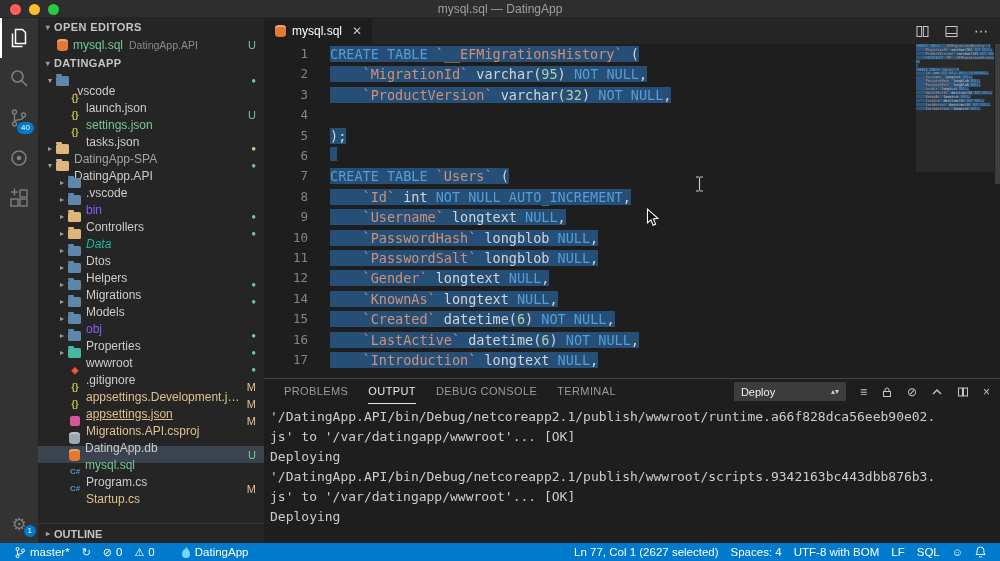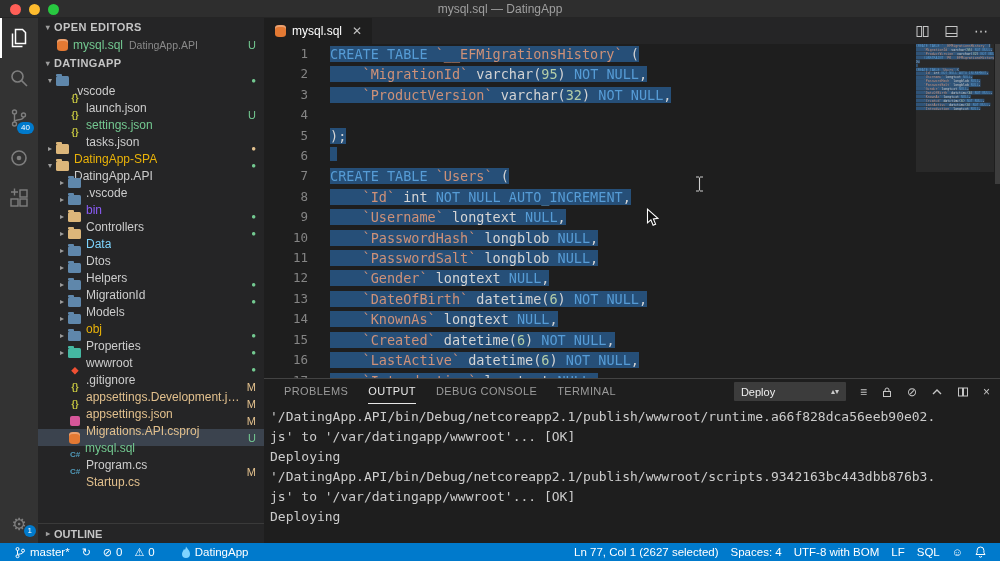--- a/index.html
+++ b/index.html
@@ -192,21 +192,21 @@
         </div>
         <div class="tree-row" style="padding-left: 18px;">
           <span class="twisty"></span>
           <span class="file-glyph" style="color: rgb(203, 203, 65);">{}</span>
           <span class="tree-label" style="color: rgb(204, 204, 204);">tasks.json</span>
           <span class="tree-spacer"></span>
         </div>
         <div class="tree-row" style="padding-left: 6px;">
           <span class="twisty">▸</span>
           <span class="folder-icon" style="background: rgb(220, 182, 122);"></span>
-          <span class="tree-label" style="color: #eab308;">DatingApp-SPA</span>
+          <span class="tree-label" style="color: #a3a3a3;">DatingApp-SPA</span>
           <span class="tree-spacer"></span>
           <span class="dot" style="color: rgb(226, 192, 141);">●</span>
         </div>
         <div class="tree-row" style="padding-left: 6px;">
           <span class="twisty">▾</span>
           <span class="folder-icon" style="background: rgb(220, 182, 122);"></span>
           <span class="tree-label" style="color: rgb(204, 204, 204);">DatingApp.API</span>
           <span class="tree-spacer"></span>
           <span class="dot" style="color: rgb(115, 201, 145);">●</span>
         </div>
@@ -225,54 +225,54 @@
         <div class="tree-row" style="padding-left: 18px;">
           <span class="twisty">▸</span>
           <span class="folder-icon" style="background: rgb(220, 182, 122);"></span>
           <span class="tree-label" style="color: rgb(204, 204, 204);">Controllers</span>
           <span class="tree-spacer"></span>
           <span class="dot" style="color: rgb(115, 201, 145);">●</span>
         </div>
         <div class="tree-row" style="padding-left: 18px;">
           <span class="twisty">▸</span>
           <span class="folder-icon" style="background: rgb(220, 182, 122);"></span>
-          <span class="tree-label" style="color: #7dd3fc;">Data</span>
+          <span class="tree-label" style="color: #14b8a6; font-style: italic;">Data</span>
           <span class="tree-spacer"></span>
           <span class="dot" style="color: rgb(115, 201, 145);">●</span>
         </div>
         <div class="tree-row" style="padding-left: 18px;">
           <span class="twisty">▸</span>
           <span class="folder-icon" style="background: rgb(95, 135, 171);"></span>
           <span class="tree-label" style="color: rgb(204, 204, 204);">Dtos</span>
           <span class="tree-spacer"></span>
         </div>
         <div class="tree-row" style="padding-left: 18px;">
           <span class="twisty">▸</span>
           <span class="folder-icon" style="background: rgb(95, 135, 171);"></span>
           <span class="tree-label" style="color: rgb(204, 204, 204);">Helpers</span>
           <span class="tree-spacer"></span>
         </div>
         <div class="tree-row" style="padding-left: 18px;">
           <span class="twisty">▸</span>
           <span class="folder-icon" style="background: rgb(95, 135, 171);"></span>
-          <span class="tree-label" style="color: rgb(204, 204, 204);">MigrationId</span>
+          <span class="tree-label" style="color: rgb(204, 204, 204);">Migrations</span>
           <span class="tree-spacer"></span>
           <span class="dot" style="color: rgb(115, 201, 145);">●</span>
         </div>
         <div class="tree-row" style="padding-left: 18px;">
           <span class="twisty">▸</span>
           <span class="folder-icon" style="background: rgb(95, 135, 171);"></span>
           <span class="tree-label" style="color: rgb(204, 204, 204);">Models</span>
           <span class="tree-spacer"></span>
           <span class="dot" style="color: rgb(115, 201, 145);">●</span>
         </div>
         <div class="tree-row" style="padding-left: 18px;">
           <span class="twisty">▸</span>
           <span class="folder-icon" style="background: rgb(95, 135, 171);"></span>
-          <span class="tree-label" style="color: #eab308;">obj</span>
+          <span class="tree-label" style="color: #8b5cf6;">obj</span>
           <span class="tree-spacer"></span>
         </div>
         <div class="tree-row" style="padding-left: 18px;">
           <span class="twisty">▸</span>
           <span class="folder-icon" style="background: rgb(95, 135, 171);"></span>
           <span class="tree-label" style="color: rgb(204, 204, 204); text-align: right;">Properties</span>
           <span class="tree-spacer"></span>
           <span class="dot" style="color: rgb(115, 201, 145);">●</span>
         </div>
         <div class="tree-row" style="padding-left: 18px;">
@@ -292,30 +292,36 @@
         <div class="tree-row" style="padding-left: 18px;">
           <span class="twisty"></span>
           <span class="file-glyph" style="color: rgb(203, 203, 65);">{}</span>
           <span class="tree-label" style="color: rgb(226, 192, 141);">appsettings.Development.json</span>
           <span class="tree-spacer"></span>
           <span class="badge-letter" style="color: rgb(226, 192, 141);">M</span>
         </div>
         <div class="tree-row" style="padding-left: 18px;">
           <span class="twisty"></span>
           <span class="file-glyph" style="color: rgb(203, 203, 65);">{}</span>
-          <span class="tree-label" style="color: rgb(226, 192, 141);">appsettings.json</span>
+          <span class="tree-label" style="color: rgb(226, 192, 141); text-decoration: underline;">appsettings.json</span>
           <span class="tree-spacer"></span>
           <span class="badge-letter" style="color: rgb(226, 192, 141);">M</span>
         </div>
         <div class="tree-row" style="padding-left: 18px;">
           <span class="twisty"></span>
           <span class="sq-icon" style="background: rgb(214, 86, 154);"></span>
           <span class="tree-label" style="color: rgb(226, 192, 141);">Migrations.API.csproj</span>
           <span class="tree-spacer"></span>
           <span class="badge-letter" style="color: rgb(226, 192, 141);">M</span>
+        </div>
+        <div class="tree-row" style="padding-left: 18px;">
+          <span class="twisty"></span>
+          <span class="cyl" style="background: rgb(154, 167, 176);"></span>
+          <span class="tree-label" style="color: rgb(204, 204, 204);">DatingApp.db</span>
+          <span class="tree-spacer"></span>
         </div>
         <div class="tree-row selected" style="padding-left: 18px;">
           <span class="twisty"></span>
           <span class="cyl" style="background: rgb(227, 121, 51);"></span>
           <span class="tree-label" style="color: rgb(115, 201, 145);">mysql.sql</span>
           <span class="tree-spacer"></span>
           <span class="badge-letter" style="color: rgb(115, 201, 145);">U</span>
         </div>
         <div class="tree-row" style="padding-left: 18px;">
           <span class="twisty"></span>
@@ -369,21 +375,20 @@
           <div class="code-line"><span class="ln">3</span><span class="code"><span class="sel"><span class="t-p">    </span><span class="t-s">`ProductVersion`</span><span class="t-p"> varchar(</span><span class="t-n">32</span><span class="t-p">) </span><span class="t-k">NOT NULL</span><span class="t-p">,</span></span></span></div>
           <div class="code-line"><span class="ln">4</span></div>
           <div class="code-line"><span class="ln">5</span><span class="code"><span class="sel"><span class="t-p">);</span></span></span></div>
           <div class="code-line"><span class="ln">6</span><span class="code"><span class="sel-empty"></span></span></div>
           <div class="code-line"><span class="ln">7</span><span class="code"><span class="sel"><span class="t-k">CREATE TABLE </span><span class="t-s">`Users`</span><span class="t-p"> (</span></span></span></div>
           <div class="code-line"><span class="ln">8</span><span class="code"><span class="sel"><span class="t-p">    </span><span class="t-s">`Id`</span><span class="t-p"> int </span><span class="t-k">NOT NULL</span><span class="t-p"> </span><span class="t-k">AUTO_INCREMENT</span><span class="t-p">,</span></span></span></div>
           <div class="code-line"><span class="ln">9</span><span class="code"><span class="sel"><span class="t-p">    </span><span class="t-s">`Username`</span><span class="t-p"> longtext </span><span class="t-k">NULL</span><span class="t-p">,</span></span></span></div>
           <div class="code-line"><span class="ln">10</span><span class="code"><span class="sel"><span class="t-p">    </span><span class="t-s">`PasswordHash`</span><span class="t-p"> longblob </span><span class="t-k">NULL</span><span class="t-p">,</span></span></span></div>
           <div class="code-line"><span class="ln">11</span><span class="code"><span class="sel"><span class="t-p">    </span><span class="t-s">`PasswordSalt`</span><span class="t-p"> longblob </span><span class="t-k">NULL</span><span class="t-p">,</span></span></span></div>
           <div class="code-line"><span class="ln">12</span><span class="code"><span class="sel"><span class="t-p">    </span><span class="t-s">`Gender`</span><span class="t-p"> longtext </span><span class="t-k">NULL</span><span class="t-p">,</span></span></span></div>
-          <div class="code-line"><span class="ln">13</span><span class="code"><span class="sel"><span class="t-p">    </span><span class="t-s">`DateOfBirth`</span><span class="t-p"> datetime(</span><span class="t-n">6</span><span class="t-p">) </span><span class="t-k">NOT NULL</span><span class="t-p">,</span></span></span></div>
           <div class="code-line"><span class="ln">14</span><span class="code"><span class="sel"><span class="t-p">    </span><span class="t-s">`KnownAs`</span><span class="t-p"> longtext </span><span class="t-k">NULL</span><span class="t-p">,</span></span></span></div>
           <div class="code-line"><span class="ln">15</span><span class="code"><span class="sel"><span class="t-p">    </span><span class="t-s">`Created`</span><span class="t-p"> datetime(</span><span class="t-n">6</span><span class="t-p">) </span><span class="t-k">NOT NULL</span><span class="t-p">,</span></span></span></div>
           <div class="code-line"><span class="ln">16</span><span class="code"><span class="sel"><span class="t-p">    </span><span class="t-s">`LastActive`</span><span class="t-p"> datetime(</span><span class="t-n">6</span><span class="t-p">) </span><span class="t-k">NOT NULL</span><span class="t-p">,</span></span></span></div>
           <div class="code-line"><span class="ln">17</span><span class="code"><span class="sel"><span class="t-p">    </span><span class="t-s">`Introduction`</span><span class="t-p"> longtext </span><span class="t-k">NULL</span><span class="t-p">,</span></span></span></div>
         </div>
       <div class="minimap">
         <div class="minimap-inner" id="minimap-content"><div class="mm-line"><span class="sel"><span class="t-k">CREATE TABLE </span><span class="t-s">`__EFMigrationsHistory`</span><span class="t-p"> (</span></span></div><div class="mm-line"><span class="sel"><span class="t-p">    </span><span class="t-s">`MigrationId`</span><span class="t-p"> varchar(</span><span class="t-n">95</span><span class="t-p">) </span><span class="t-k">NOT NULL</span><span class="t-p">,</span></span></div><div class="mm-line"><span class="sel"><span class="t-p">    </span><span class="t-s">`ProductVersion`</span><span class="t-p"> varchar(</span><span class="t-n">32</span><span class="t-p">) </span><span class="t-k">NOT NULL</span></span></div><div class="mm-line"><span class="sel"><span class="t-p">    </span><span class="t-k">CONSTRAINT </span><span class="t-s">`PK___EFMigrationsHistory`</span></span></div><div class="mm-line"><span class="sel"><span class="t-p">);</span></span></div><div class="mm-line"><span class="sel-empty"></span></div><div class="mm-line"><span class="sel"><span class="t-k">CREATE TABLE </span><span class="t-s">`Users`</span><span class="t-p"> (</span></span></div><div class="mm-line"><span class="sel"><span class="t-p">    </span><span class="t-s">`Id`</span><span class="t-p"> int </span><span class="t-k">NOT NULL</span><span class="t-p"> </span><span class="t-k">AUTO_INCREMENT</span><span class="t-p">,</span></span></div><div class="mm-line"><span class="sel"><span class="t-p">    </span><span class="t-s">`Username`</span><span class="t-p"> longtext </span><span class="t-k">NULL</span><span class="t-p">,</span></span></div><div class="mm-line"><span class="sel"><span class="t-p">    </span><span class="t-s">`PasswordHash`</span><span class="t-p"> longblob </span><span class="t-k">NULL</span><span class="t-p">,</span></span></div><div class="mm-line"><span class="sel"><span class="t-p">    </span><span class="t-s">`PasswordSalt`</span><span class="t-p"> longblob </span><span class="t-k">NULL</span><span class="t-p">,</span></span></div><div class="mm-line"><span class="sel"><span class="t-p">    </span><span class="t-s">`Gender`</span><span class="t-p"> longtext </span><span class="t-k">NULL</span><span class="t-p">,</span></span></div><div class="mm-line"><span class="sel"><span class="t-p">    </span><span class="t-s">`DateOfBirth`</span><span class="t-p"> datetime(</span><span class="t-n">6</span><span class="t-p">) </span><span class="t-k">NOT NULL</span><span class="t-p">,</span></span></div><div class="mm-line"><span class="sel"><span class="t-p">    </span><span class="t-s">`KnownAs`</span><span class="t-p"> longtext </span><span class="t-k">NULL</span><span class="t-p">,</span></span></div><div class="mm-line"><span class="sel"><span class="t-p">    </span><span class="t-s">`Created`</span><span class="t-p"> datetime(</span><span class="t-n">6</span><span class="t-p">) </span><span class="t-k">NOT NULL</span><span class="t-p">,</span></span></div><div class="mm-line"><span class="sel"><span class="t-p">    </span><span class="t-s">`LastActive`</span><span class="t-p"> datetime(</span><span class="t-n">6</span><span class="t-p">) </span><span class="t-k">NOT NULL</span><span class="t-p">,</span></span></div><div class="mm-line"><span class="sel"><span class="t-p">    </span><span class="t-s">`Introduction`</span><span class="t-p"> longtext </span><span class="t-k">NULL</span><span class="t-p">,</span></span></div></div>
         <div class="minimap-slider"></div>
       </div>
       <div class="editor-scrollbar">

